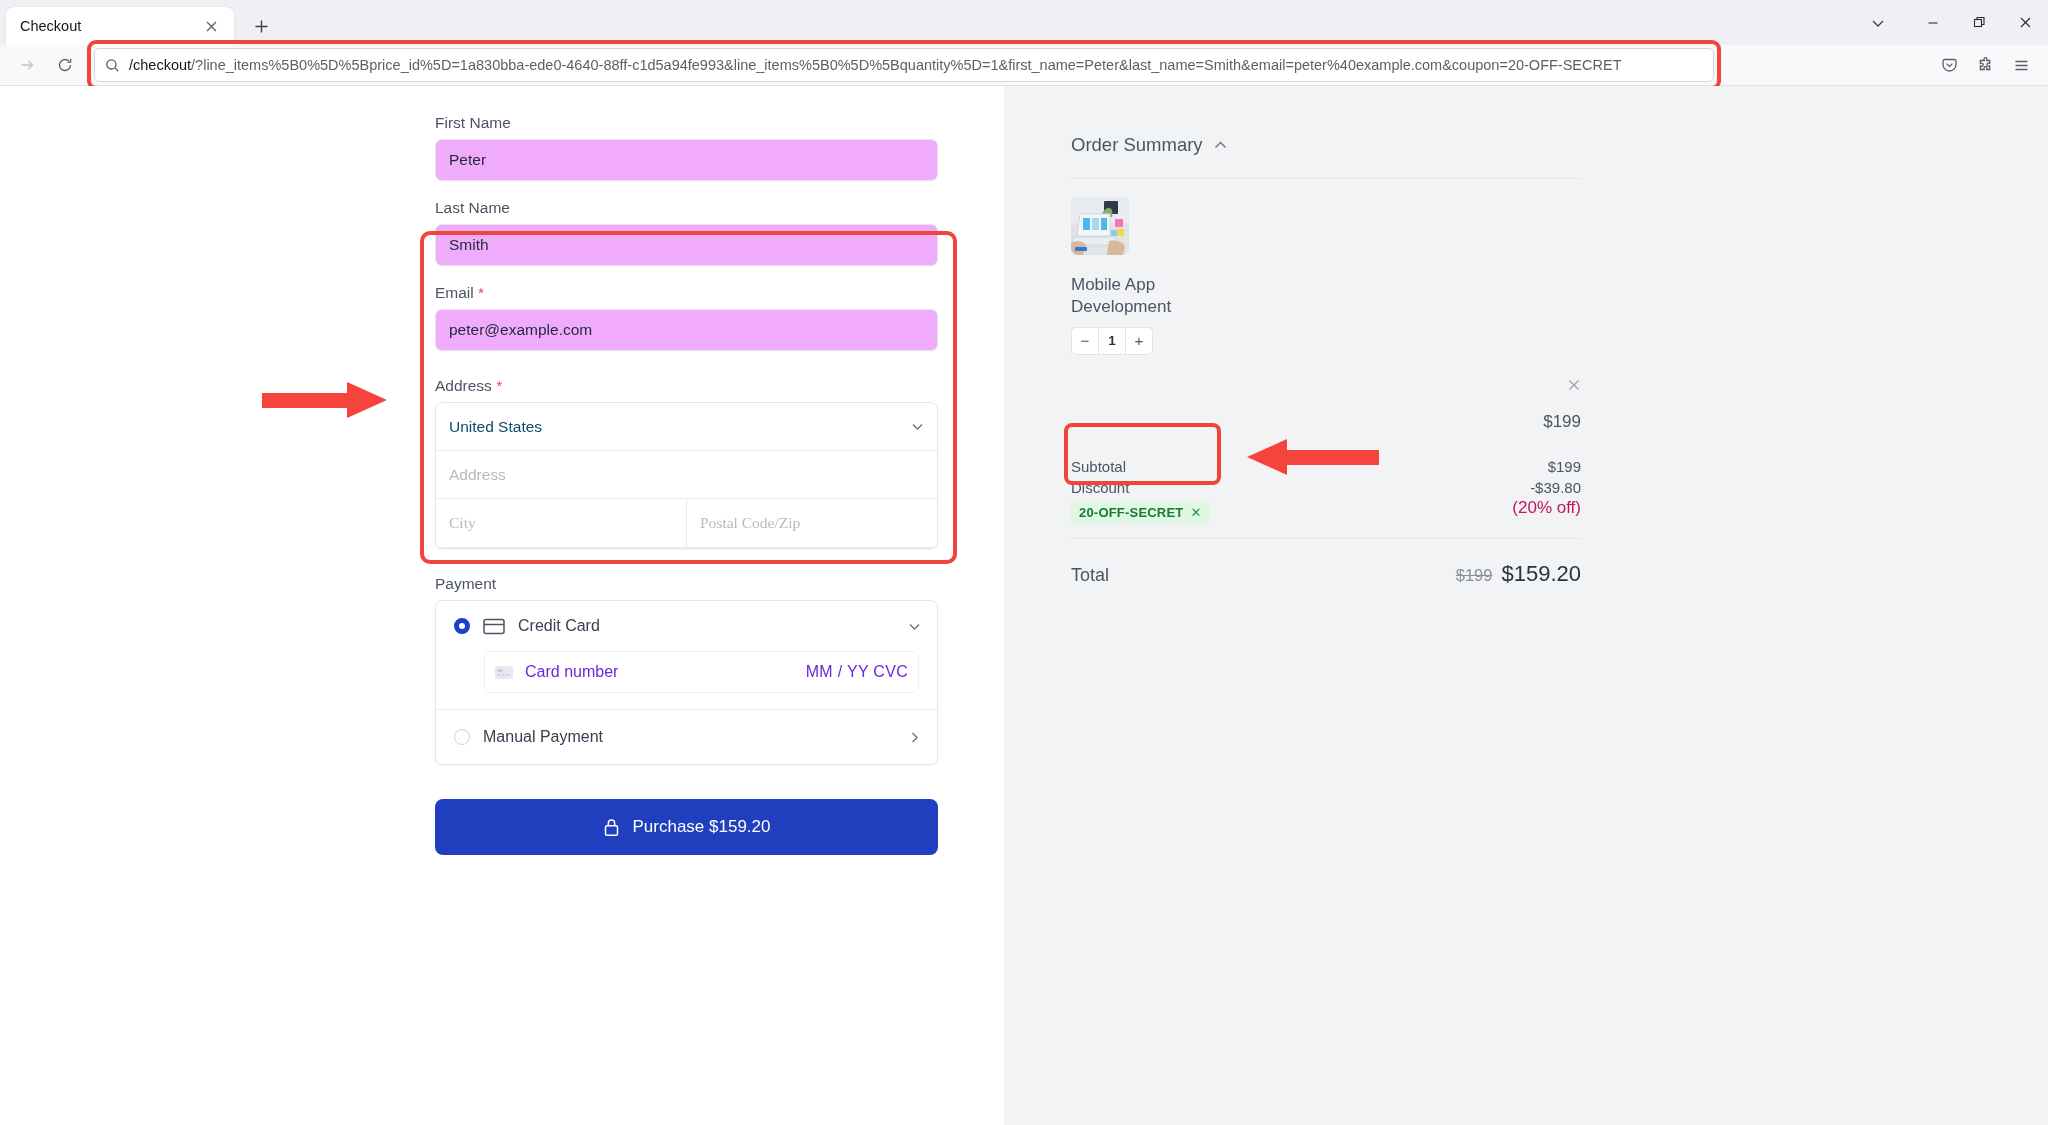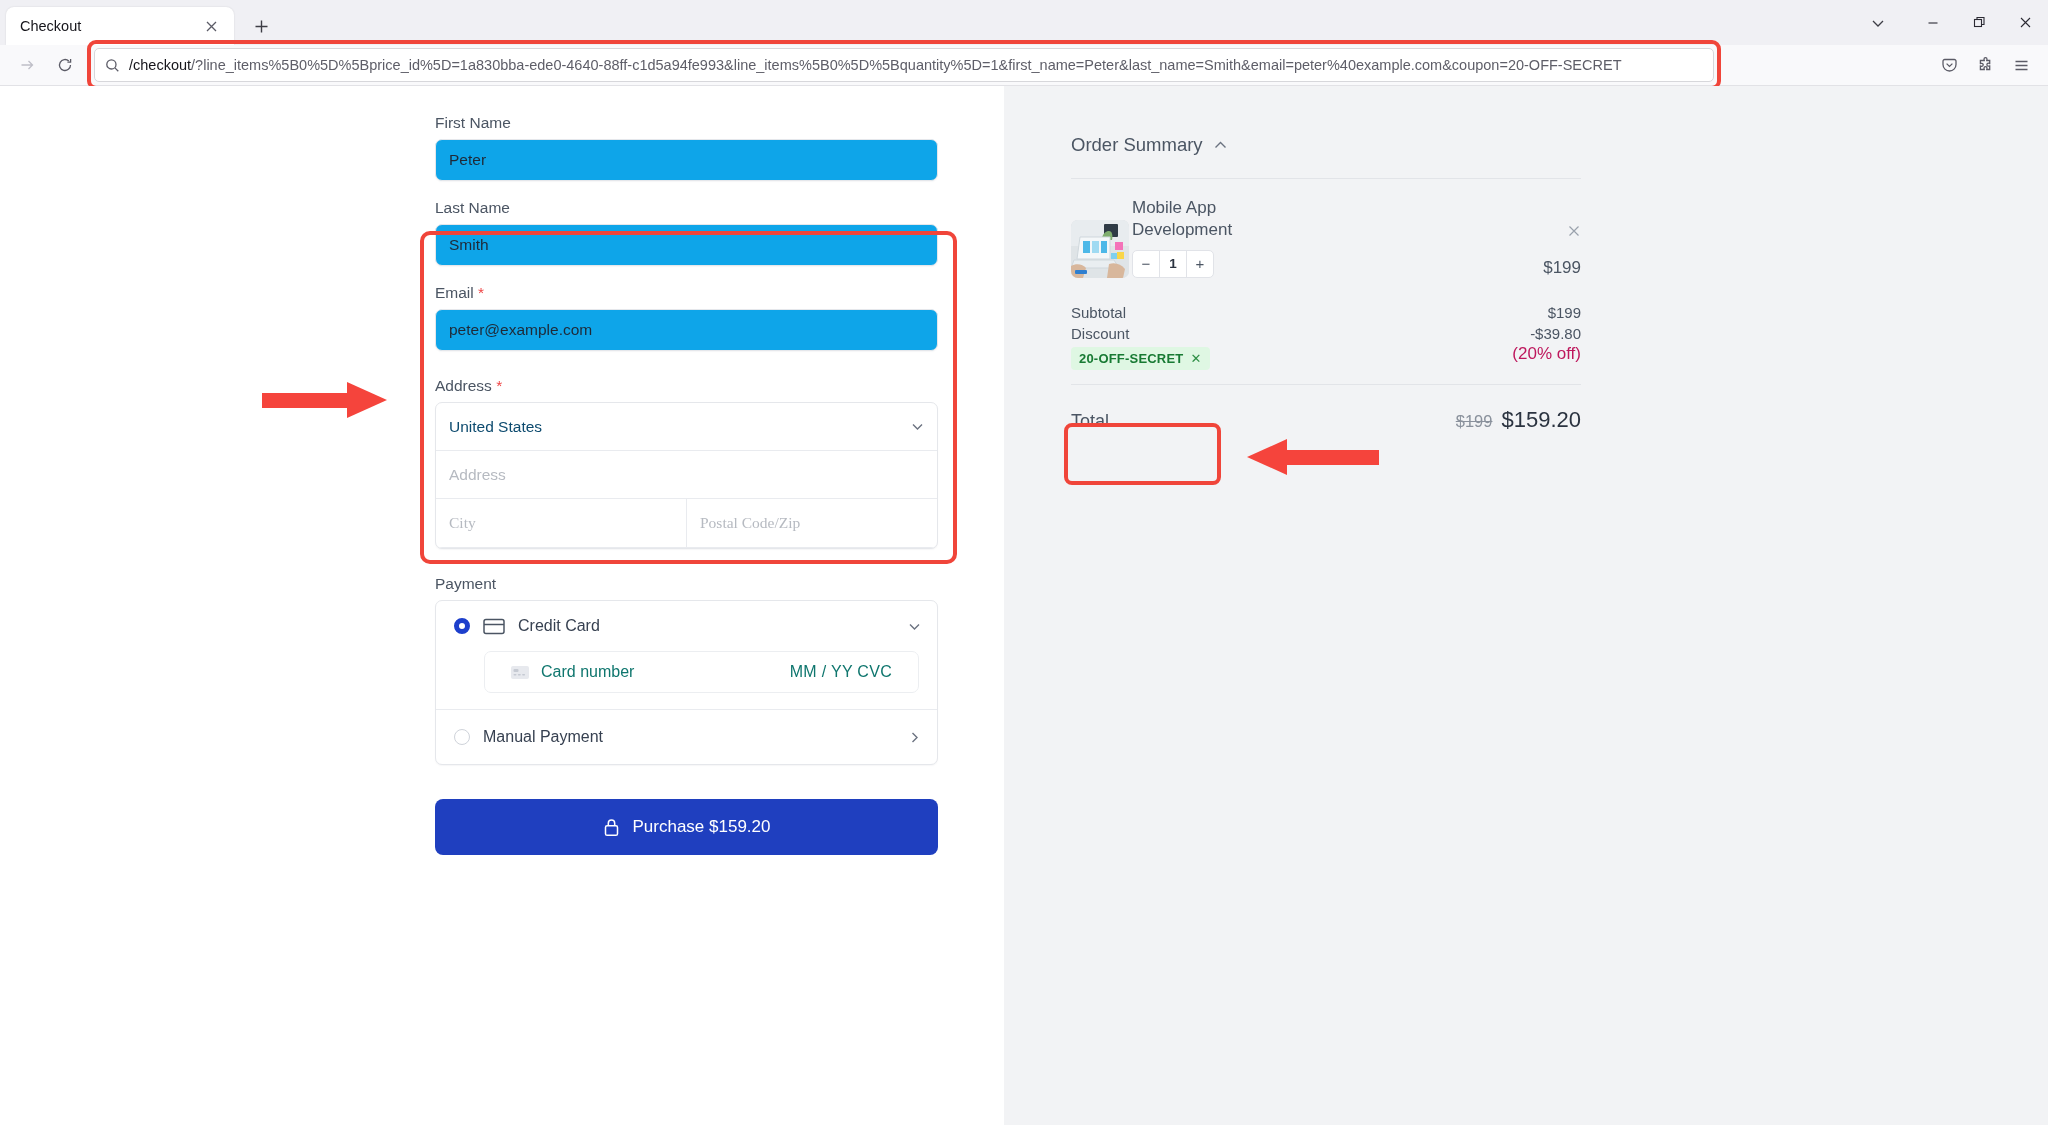--- a/index.html
+++ b/index.html
@@ -105,21 +105,21 @@
   .form {
     width: 503px; margin-left: 435px; padding-top: 28px;
   }
   .field { margin-bottom: 18px; }
   .flabel {
     font-size: 15.5px; color: #4b5563; margin-bottom: 7px; display: block;
   }
   .req { color: #ef4444; }
   .input {
     width: 100%; height: 42px; border: 1px solid #e5e7eb;
-    border-radius: 7px; background: #0ea5e9;
+    border-radius: 7px; background: #f0abfc;
     display: flex; align-items: center; padding: 0 13px;
     font-size: 15.5px; color: #1f2937;
     box-shadow: 0 1px 1.5px rgba(16,24,40,.04);
   }
 
   .form-highlight {
     position: absolute; left: 420px; top: 145px;
     width: 537px; height: 333px;
     border: 4px solid #f0453a; border-radius: 10px;
     pointer-events: none;
@@ -165,22 +165,22 @@
   }
   .radio.on {
     border: 5px solid #1d3fcc; background: #fff;
     box-shadow: inset 0 0 0 1px #fff;
   }
   .pay-label { font-size: 16px; color: #374151; }
   .pay-divider { height: 1px; background: #e9ebef; margin-top: 16px; }
   .card-input {
     margin: 12px 18px 0 48px; height: 42px;
     border: 1px solid #eceef1; border-radius: 7px;
-    display: flex; align-items: center; padding: 0 26px;
-    font-size: 16px; color: #0f766e; gap: 12px;
+    display: flex; align-items: center; padding: 0 10px;
+    font-size: 16px; color: #6d28d9; gap: 12px;
   }
   .card-meta { margin-left: auto; letter-spacing: .3px; }
   .pay-opt.manual { padding: 18px 16px 18px 18px; }
 
   .purchase {
     width: 503px; margin-left: 435px; margin-top: 34px;
     height: 56px; background: #1f3fbf; border-radius: 8px;
     display: flex; align-items: center; justify-content: center;
     gap: 13px; color: #fff; font-size: 17px;
   }
@@ -195,22 +195,22 @@
   }
 
   
   .summary { width: 510px; margin-left: 67px; }
   .sum-title {
     font-size: 18.5px; color: #4b5563; display: flex;
     align-items: center; gap: 10px; margin-bottom: 22px;
   }
   .hr { height: 1px; background: #e2e4e8; }
   .item-row {
-    display: flex; align-items: flex-end; gap: 3px;
-    padding: 18px 0 14px 0; position: relative;
+    display: flex; align-items: flex-start; gap: 19px;
+    padding: 18px 0 14px 0; position: relative; flex-direction: column;
   }
   .thumb {
     width: 58px; height: 58px; border-radius: 7px;
     flex-shrink: 0; overflow: hidden; background: #dfe3e6;
     position: relative;
   }
   .item-name {
     font-size: 17px; color: #4b5563; line-height: 1.28;
     width: 150px;
   }

